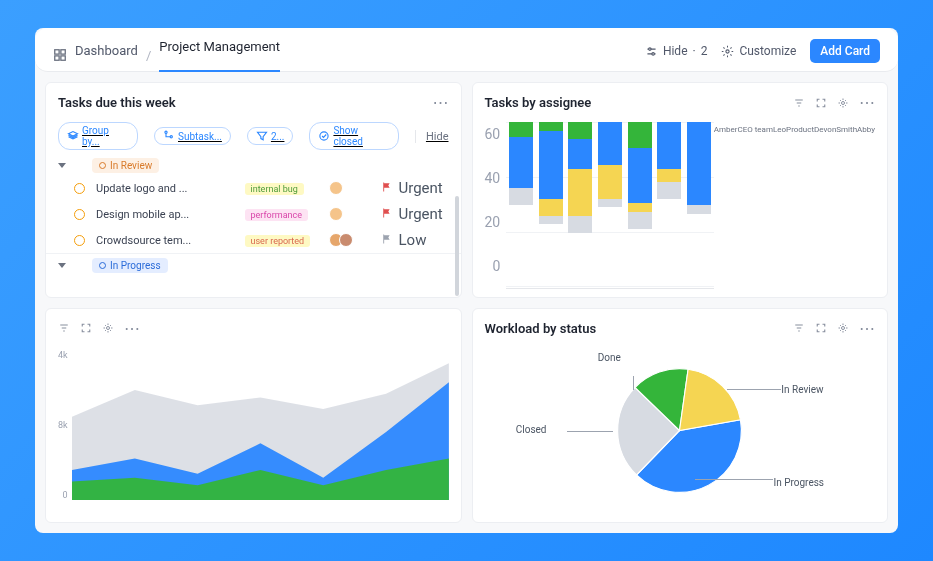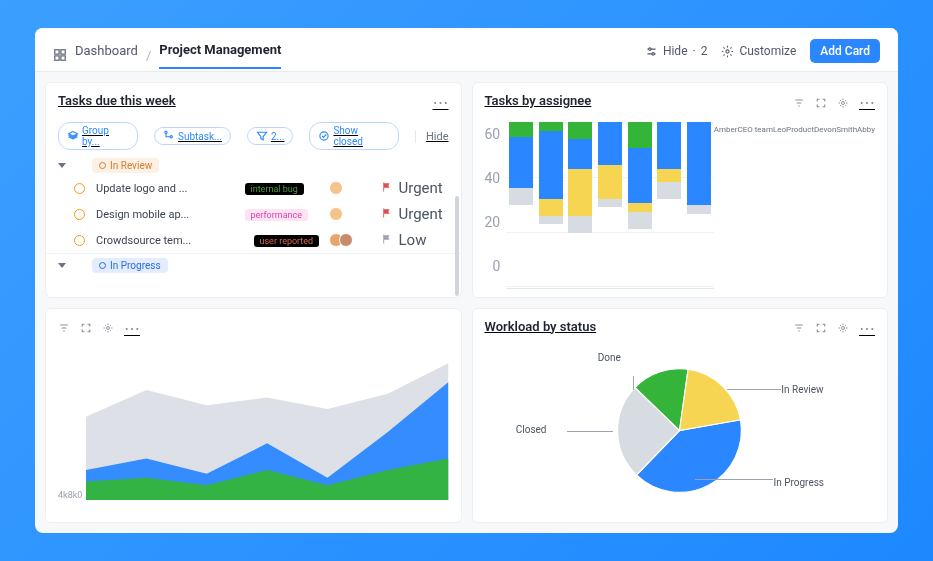--- a/index.html
+++ b/index.html
@@ -17,24 +17,25 @@
     display: flex; flex-direction: column;
     overflow: hidden;
   }
   
   .header {
     background: #fff;
     padding: 11px 18px 0 18px;
     display: flex; align-items: center; justify-content: space-between;
     font-size: 13px;
     border-bottom: 1px solid #e9ebef;
+    border-radius: 13px;
   }
   .breadcrumb { display: flex; align-items: center; gap: 8px; color: #51586a; }
   .breadcrumb .sep { color: #b0b5c2; }
-  .breadcrumb .active { color: #1f2430; font-weight: 700; border-bottom: 2px solid #2b87ff; padding-bottom: 10px; margin-bottom: -1px; }
+  .breadcrumb .active { color: #1f2430; font-weight: 400; border-bottom: 2px solid #2b87ff; padding-bottom: 16px; margin-bottom: -1px; }
   .breadcrumb .crumb { padding-bottom: 10px; }
   .crumb-icon { width: 14px; height: 14px; display: inline-flex; align-items: center; justify-content: center; }
   .hdr-actions { display: flex; align-items: center; gap: 14px; padding-bottom: 8px; }
   .hdr-btn { display: flex; align-items: center; gap: 5px; color: #51586a; font-size: 12px; cursor: pointer; }
   .hdr-btn svg { width: 13px; height: 13px; }
   .add-card {
     background: #2b87ff; color: #fff; border-radius: 5px;
     padding: 5px 10px; font-size: 12px; font-weight: 500; cursor: pointer;
   }
   
@@ -45,23 +46,22 @@
     gap: 10px; padding: 10px;
     overflow: hidden;
   }
   .card {
     background: #fff; border-radius: 6px;
     display: flex; flex-direction: column;
     overflow: hidden;
     border: 1px solid #eceef2;
   }
   .card-head {
-    display: flex; align-items: flex-start; justify-content: space-between;
+    display: flex; align-items: center; justify-content: space-between;
     padding: 10px 12px;
-    text-decoration: underline;
   }
   .card-title { font-size: 13px; font-weight: 600; color: #1f2430; }
   .card-tools { display: flex; gap: 10px; align-items: center; color: #888f9e; }
   .card-tools span, .card-tools div { cursor: pointer; display:inline-flex; }
   .card-body { flex: 1; padding: 0 12px 8px 12px; overflow: hidden; position: relative; }
   
   .pillbar { display:flex; align-items:center; gap:16px; padding: 0 12px 6px 12px; text-decoration: underline; }
   .pill {
     border: 1px solid #bcd7ff; color: #2b87ff;
     border-radius: 12px; padding: 2px 8px; font-size: 10px;
@@ -102,21 +102,21 @@
   .bar-chart { display:flex; height:100%; gap:6px; }
   .y-axis { display:flex; flex-direction:column; justify-content:space-between; font-size:14px; color:#9aa1b0; padding:4px 0 14px 0; align-items:flex-end; }
   .bars-wrap { flex:1; display:flex; flex-direction:row; }
   .bars-area { flex:1; display:flex; align-items:flex-end; justify-content:space-around; position:relative; padding-bottom:2px; border-bottom:1px solid #e5e7eb; }
   .grid-lines { position:absolute; inset:0; display:flex; flex-direction:column; justify-content:space-between; pointer-events:none; }
   .grid-lines div { border-top:1px solid #f0f2f5; height:0; }
   .bar-col { display:flex; flex-direction:column; align-items:center; width:24px; z-index:1; }
   .x-labels { display:flex; justify-content:space-around; font-size:8px; color:#6b7280; padding-top:3px; }
   
   .area-chart { display:flex; height:100%; gap:4px; }
-  .area-y { display:flex; justify-content:space-between; font-size:9px; color:#9aa1b0; padding:2px 0 14px 0; align-items:flex-end; }
+  .area-y { display:flex; flex-direction:column; justify-content:space-between; font-size:9px; color:#9aa1b0; padding:2px 0 14px 0; align-items:flex-end; }
   .area-plot { flex:1; position:relative; }
   .area-plot svg { width:100%; height:calc(100% - 14px); display:block; }
   .area-x { position:absolute; bottom:0; left:0; right:0; display:flex; justify-content:space-around; font-size:8px; color:#9aa1b0; }
   
   .pie-wrap { display:flex; align-items:center; justify-content:center; height:100%; position:relative; }
   .pie-wrap svg { width:135px; height:135px; }
   .pie-label { position:absolute; font-size:10px; color:#4b5563; }
   .pie-line { position:absolute; background:#9ca3af; height:1px; }
   .ico { width:12px; height:12px; }
 </style>
@@ -207,21 +207,21 @@
           <span class="caret"></span>
           <span class="group-chip" style="background:#fdf0e4;color:#d97b2b;">
             <span style="width:7px;height:7px;border:1.5px solid #d97b2b;border-radius:50%;"></span>
             <span>In Review</span>
           </span>
         </div>
         <div id="task-rows">
             <div class="task-row">
     <span class="tiny-circle"></span>
     <span>Update logo and ...</span>
-    <span><span class="tag" style="background:#000000;color:#4f9c3b;">internal bug</span></span>
+    <span><span class="tag" style="background:#fef9c3;color:#4f9c3b;">internal bug</span></span>
     <span class="avatars">
       <span class="av" style="background:#f5c48a;"></span>
     </span>
     <span class="flag">
       <svg viewBox="0 0 16 16" fill="#e04f4f">
                   <path d="M3 2v12h1.2V9h7.3l-1.8-3 1.8-3H4.2V2H3z"></path>
                 </svg>
     </span>
     <span class="prio">Urgent</span>
             </div>
@@ -235,21 +235,21 @@
     <span class="flag">
       <svg viewBox="0 0 16 16" fill="#e04f4f">
                   <path d="M3 2v12h1.2V9h7.3l-1.8-3 1.8-3H4.2V2H3z"></path>
                 </svg>
     </span>
     <span class="prio">Urgent</span>
             </div>
             <div class="task-row">
     <span class="tiny-circle"></span>
     <span>Crowdsource tem...</span>
-    <span><span class="tag" style="background:#000000;color:#d9684f;margin-left:9px;">user reported</span></span>
+    <span><span class="tag" style="background:#fef9c3;color:#d9684f;">user reported</span></span>
     <span class="avatars">
       <span class="av" style="background:#e6a66b;"></span>
                 <span class="av" style="background:#c98b6e;"></span>
     </span>
     <span class="flag">
       <svg viewBox="0 0 16 16" fill="#9ca3af">
                   <path d="M3 2v12h1.2V9h7.3l-1.8-3 1.8-3H4.2V2H3z"></path>
                 </svg>
     </span>
     <span class="prio">Low</span>

